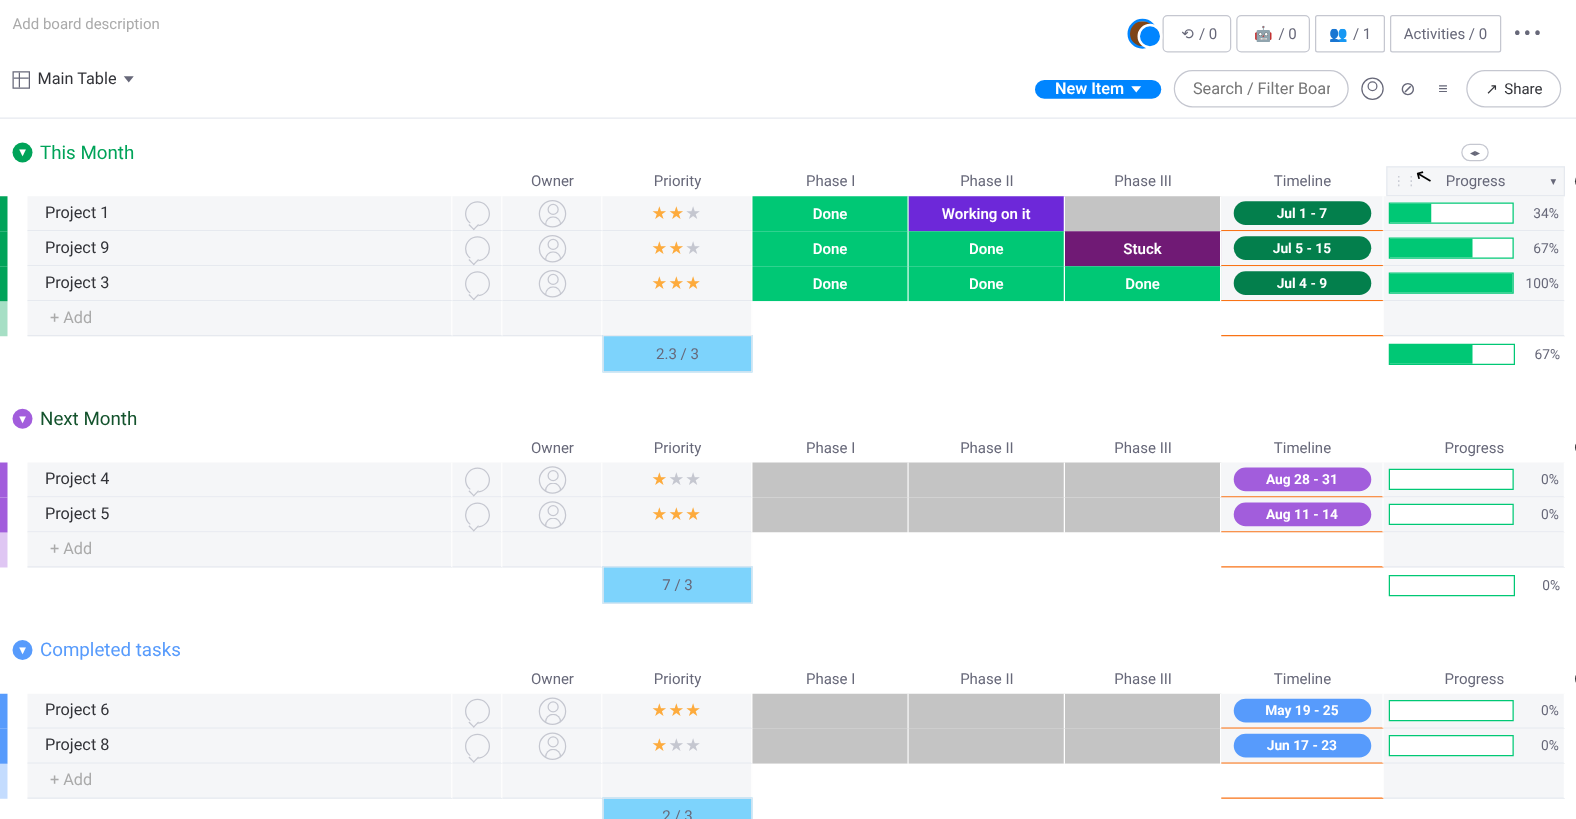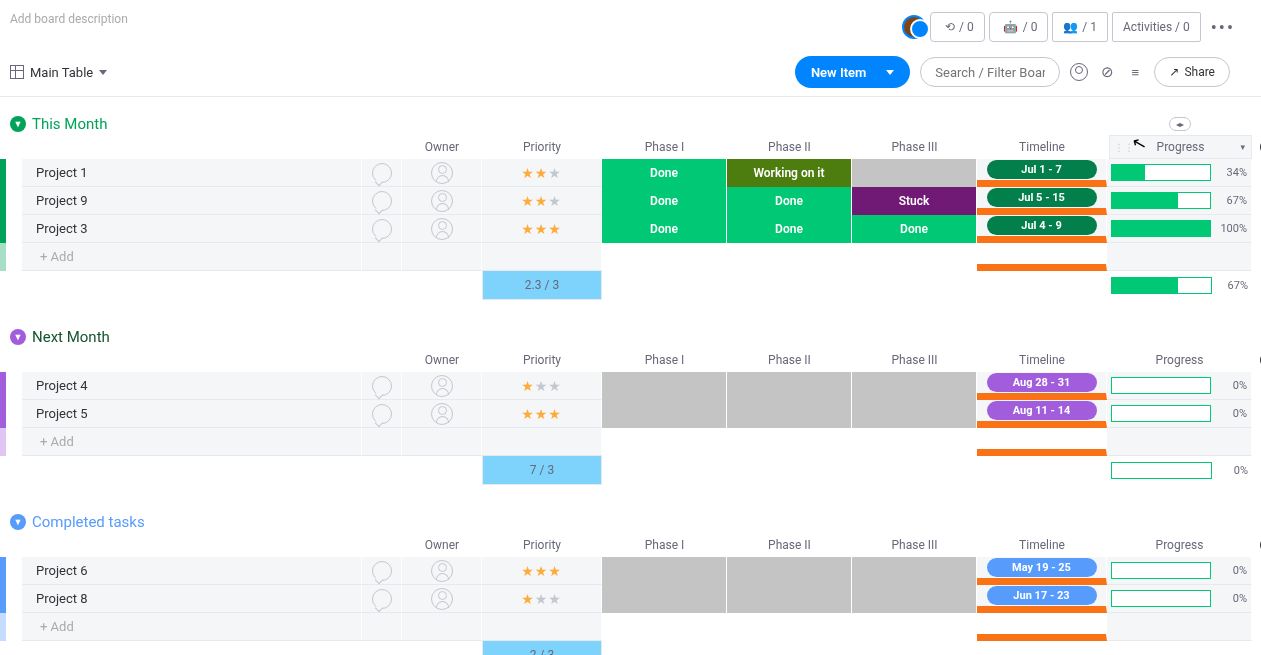--- a/index.html
+++ b/index.html
@@ -9,27 +9,27 @@
 .title-row{display:flex;align-items:center;gap:8px}
 .title{font-size:24px;font-weight:400;color:#323338}
 .star{color:#c4c4c4;font-size:20px}
 .desc{color:#aaa;font-size:12px}
 .header-right{display:flex;align-items:center;gap:4px}
 .avatar{width:24px;height:24px;border-radius:50%;background:linear-gradient(135deg,#8b4513,#654321);border:2px solid #0085ff;position:relative}
 .avatar::after{content:'';position:absolute;right:-6px;top:2px;width:16px;height:16px;border-radius:50%;background:#0085ff;border:2px solid #fff}
 .chip{border:1px solid #c5c7d0;height:30px;padding:0 10px;display:flex;align-items:center;gap:4px;font-size:12px;color:#676879;border-radius:2px;cursor:pointer}
 .chip.poly2{border-radius:4px;padding-left:14px}
 .dots{font-size:18px;color:#676879;letter-spacing:2px;padding:0 6px;cursor:pointer}
-.toolbar{display:flex;align-items:center;padding:6px 31px 8px 10px;justify-content:space-between;border-bottom:1px solid #e6e9ef}
+.toolbar{display:flex;align-items:flex-start;padding:6px 12px 8px 10px;justify-content:space-between;border-bottom:1px solid #e6e9ef}
 .view-tab{display:flex;align-items:center;gap:6px;font-size:13px;color:#323338;cursor:pointer}
 .grid-icon{display:inline-block;width:14px;height:14px;border:1px solid #676879;position:relative}
 .grid-icon::before{content:'';position:absolute;top:0;left:4px;width:1px;height:100%;background:#676879}
 .grid-icon::after{content:'';position:absolute;left:0;top:4px;height:1px;width:100%;background:#676879}
 .toolbar-right{display:flex;align-items:center;gap:10px}
-.btn-new{background:#0085ff;color:#fff;border:none;height:32px;padding:0 16px;border-radius:30px;display:flex;align-items:center;gap:20px;font-size:13px;font-weight:600;cursor:pointer}
+.btn-new{background:#0085ff;color:#fff;border:none;height:15px;padding:0 16px;border-radius:30px;display:flex;align-items:center;gap:6px;font-size:13px;font-weight:600;cursor:pointer}
 .caret-down{width:0;height:0;border-left:4px solid transparent;border-right:4px solid transparent;border-top:5px solid currentColor}
 .search-box{border:1px solid #c5c7d0;border-radius:30px;height:30px;width:140px;padding:0 14px;font-size:13px;color:#676879}
 .icon-btn{width:18px;height:18px;color:#676879;cursor:pointer;display:flex;align-items:center;justify-content:center}
 .person-ring{width:18px;height:18px;border:1.5px solid #676879;border-radius:50%;position:relative}
 .person-ring::after{content:'';position:absolute;width:6px;height:6px;border:1.5px solid #676879;border-radius:50%;top:2px;left:4px}
 .eye-off{font-size:15px}
 .funnel{font-size:13px}
 .share-btn{border:1px solid #c5c7d0;border-radius:30px;height:30px;padding:0 14px;display:flex;align-items:center;gap:5px;font-size:12px;cursor:pointer}
 .board{padding:18px 0 0 0}
 .group{margin-bottom:28px}
@@ -58,27 +58,27 @@
 .bubble{width:20px;height:20px;border:1.5px solid #c5c7d0;border-radius:50%;position:relative}
 .bubble::after{content:'';position:absolute;bottom:-3px;left:3px;width:5px;height:5px;border-left:1.5px solid #c5c7d0;border-bottom:1.5px solid #c5c7d0;transform:rotate(-45deg);background:#f5f6f8}
 .person{width:22px;height:22px;border:1.5px solid #c5c7d0;border-radius:50%;position:relative;background:#f5f6f8}
 .person::before{content:'';position:absolute;width:7px;height:7px;border:1.5px solid #c5c7d0;border-radius:50%;left:6px;top:2px}
 .person::after{content:'';position:absolute;width:11px;height:6px;border:1.5px solid #c5c7d0;border-bottom:none;border-radius:7px 7px 0 0;left:4px;bottom:1px}
 .cell.priority{background:#f5f6f8;border-bottom:1px solid #e6e9ef}
 .stars{color:#fdab3d;font-size:14px;letter-spacing:1px}
 .stars .off{color:#c5c7d0}
 .status{color:#fff;font-size:12px;font-weight:600}
 .status.done{background:#00c875}
-.status.working{background:#4d7c0f}
+.status.working{background:#6d28d9}
 .status.stuck{background:#701a75}
 .status.empty{background:#c4c4c4}
 .pill{background:#037f4c;color:#fff;border-radius:20px;padding:3px 0;width:110px;text-align:center;font-size:11px;font-weight:700}
 .pill.purple{background:#a25ddc}
 .pill.blue{background:#579bfc}
-.cell.timeline{background:#f5f6f8;border-bottom:7px solid #f97316}
+.cell.timeline{background:#f5f6f8;border-bottom:1px solid #f97316}
 .cell.progress{background:#f5f6f8;border-bottom:1px solid #e6e9ef;gap:6px;justify-content:flex-start;padding:0 4px}
 .pbar{flex:1;height:17px;border:1.5px solid #00c875;position:relative;background:#fff}
 .pbar-fill{height:100%;background:#00c875}
 .ptext{font-size:11px;color:#676879;width:30px;text-align:right}
 .row.hdr .hd-name{text-align:left;justify-content:flex-start;padding-left:0}
 .row.hdr .hd-prog{position:relative}
 .sort-handle{position:absolute;top:-19px;right:60px;width:22px;height:14px;background:#fff;border:1px solid #c5c7d0;border-radius:7px;font-size:8px;display:flex;align-items:center;justify-content:center;color:#676879}
 .drag-handle{position:absolute;left:4px;color:#c5c7d0;font-size:10px}
 .dd{position:absolute;right:6px;font-size:9px;color:#676879}
 .cursor{position:absolute;top:-3px;left:22px;font-size:17px;color:#000;transform:rotate(-15deg)}

